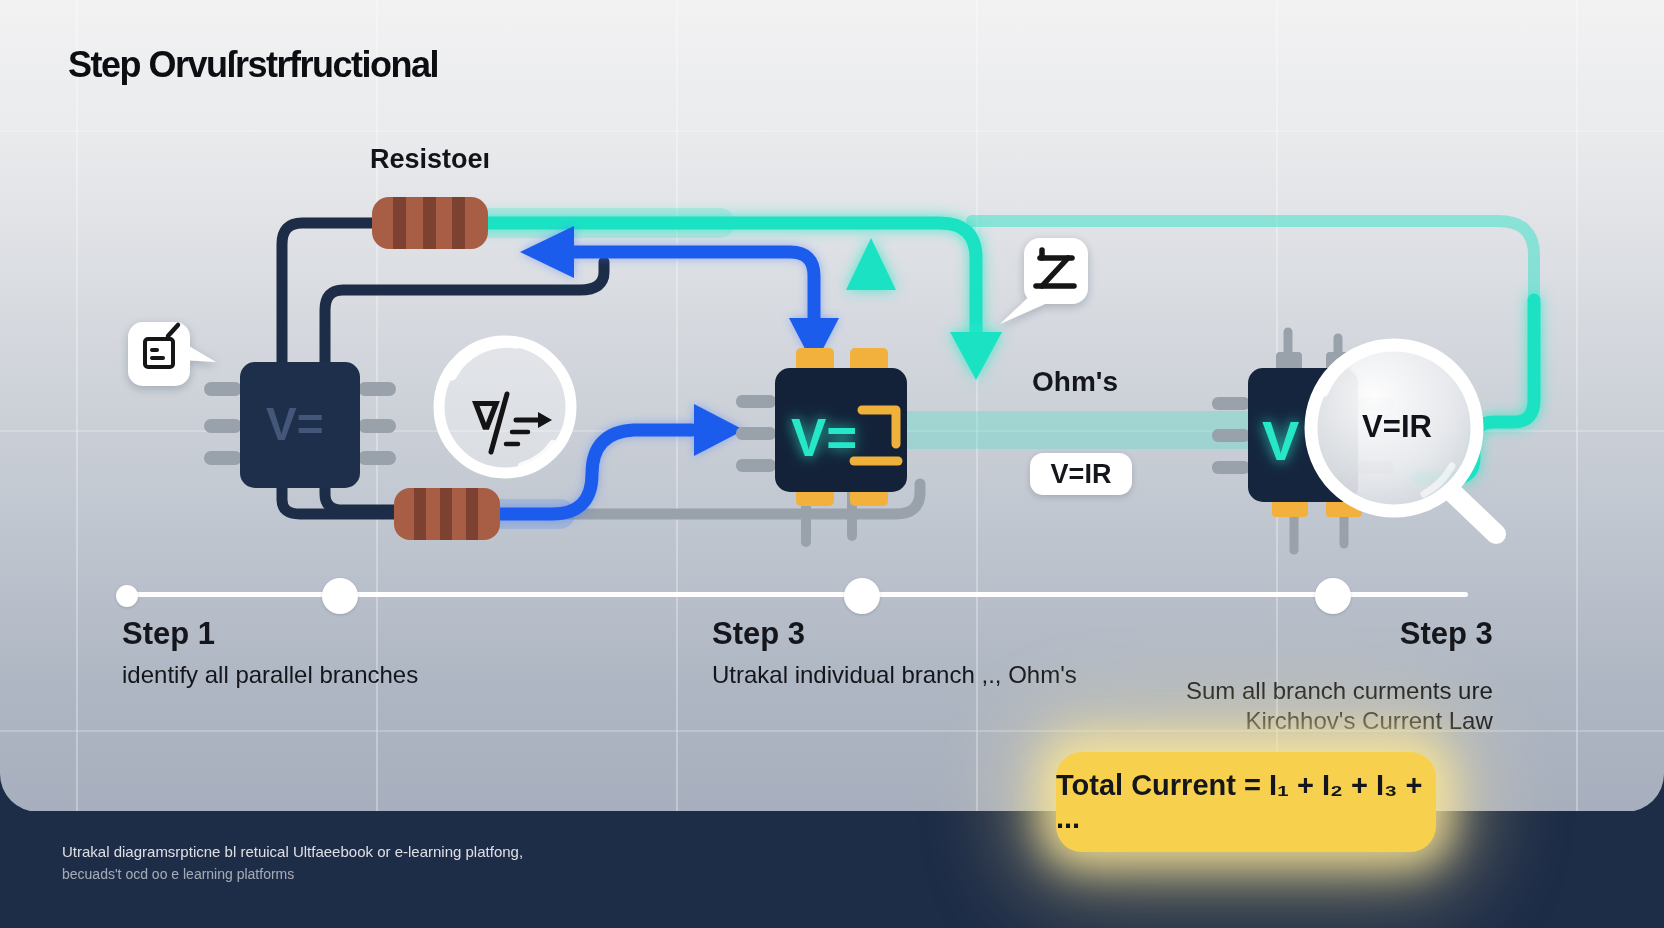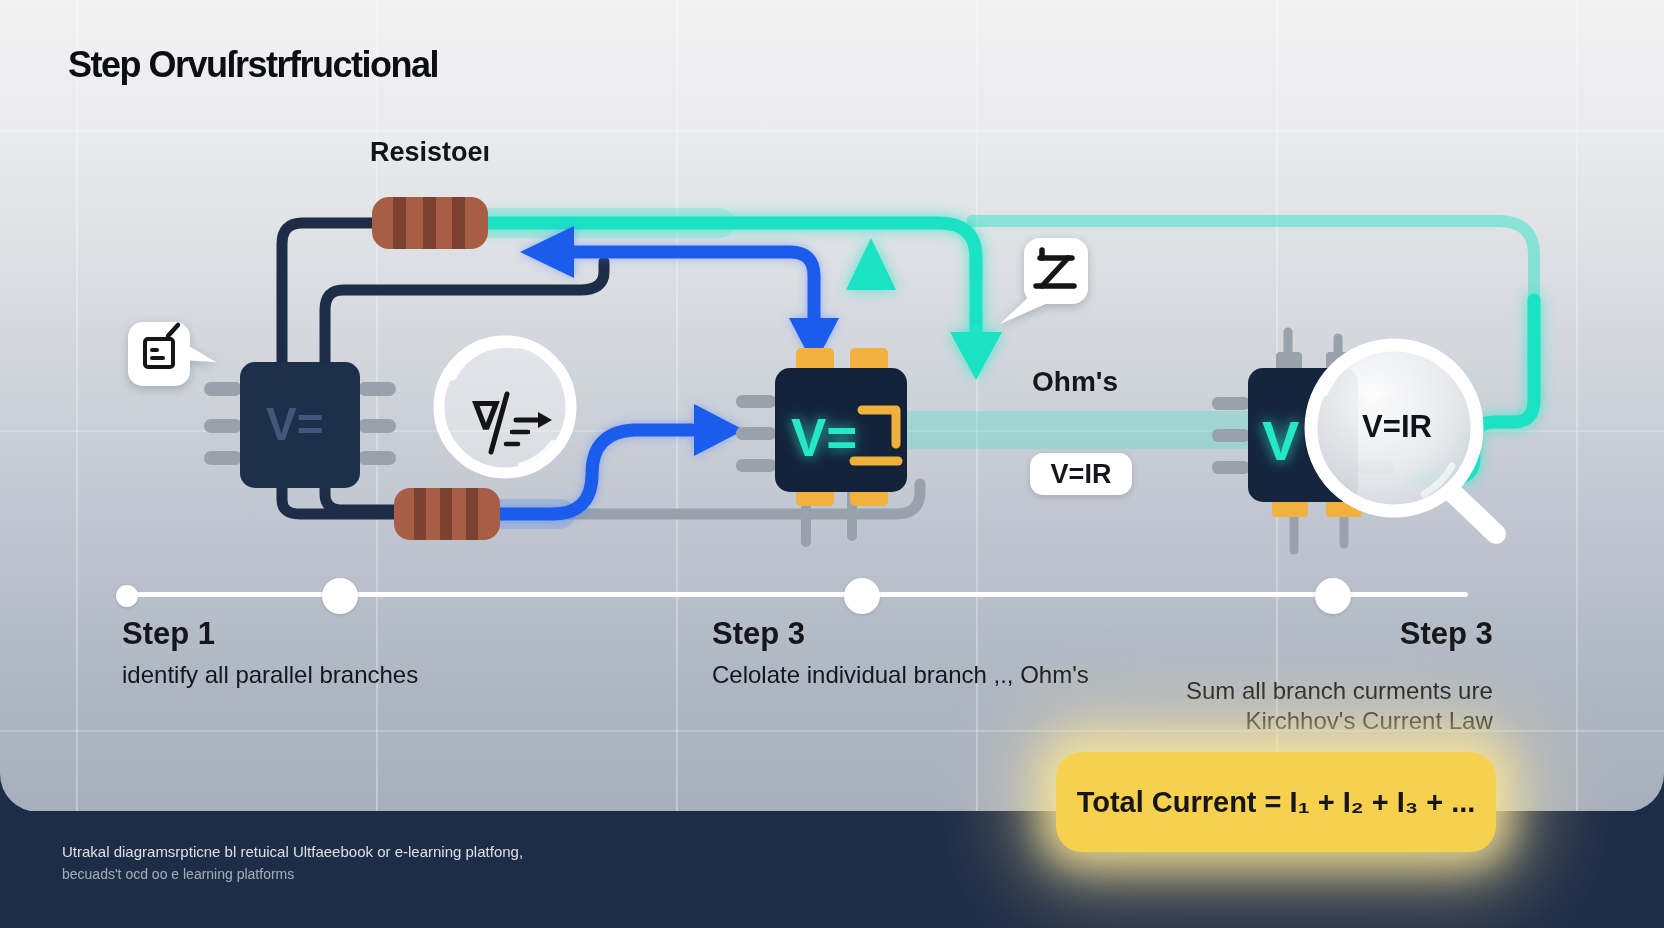--- a/index.html
+++ b/index.html
@@ -27,21 +27,21 @@
   
   #tl-line{left:118px;top:592px;width:1350px;height:5px;background:#ffffff;border-radius:3px;z-index:2;}
   .dot{position:absolute;background:#ffffff;border-radius:50%;z-index:3;box-shadow:0 1px 3px rgba(30,40,60,.18);}
   
   .step{position:absolute;top:616px;z-index:3;color:#14161b;}
   .step h3{margin:0;font-size:31px;font-weight:800;}
   .step p{margin:8px 0 0 0;font-size:24px;font-weight:500;line-height:29px;}
   #step1{left:122px;} #step2{left:712px;} #step3{left:1186px;max-width:360px;text-align:right;}
   #step3 p{margin-top:24px;} #step3 p + p{margin-top:1px;}
   
-  #formula-box{left:1056px;top:752px;width:440px;height:100px;background:#f7d14e;border-radius:26px;
+  #formula-box{left:1056px;top:752px;width:380px;height:100px;background:#f7d14e;border-radius:26px;
     display:flex;align-items:center;justify-content:center;z-index:4;
     box-shadow:0 0 42px 16px rgba(252,230,150,.85), 0 0 90px 42px rgba(252,230,150,.40);}
   #formula-box span{font-size:29px;font-weight:800;color:#14161b;}
   
   #footer{position:absolute;left:0;top:811px;width:1664px;height:117px;background:#1d2c47;z-index:1;}
   .footer-line{position:absolute;left:62px;color:#ffffff;z-index:2;}
   #footer-line1{top:843px;font-size:15px;opacity:.85;}
   #footer-line2{top:866px;font-size:14px;opacity:.6;}
 </style>
 </head>
@@ -230,40 +230,40 @@
 
     <g>
       <line x1="1452" y1="492" x2="1496" y2="534" stroke="#ffffff" stroke-width="20" stroke-linecap="round"></line>
       <circle cx="1394" cy="428" r="83" fill="url(#lensFill)" stroke="#ffffff" stroke-width="13"></circle>
       <path d="M1324 392 A76 76 0 0 1 1366 352" fill="none" stroke="#ffffff" stroke-width="9" stroke-linecap="round" opacity=".95"></path>
       <path d="M1452 466 A72 72 0 0 1 1424 494" fill="none" stroke="#ffffff" stroke-width="7" stroke-linecap="round" opacity=".6"></path>
     </g>
   </svg>
 
   <div class="abs" id="title">Step Orvuſrstrfructional</div>
-  <div class="abs" id="resistor-label" style="left:370px;top:137px;font-size:27px;font-weight:700;color:#121418;">Resistoeı</div>
+  <div class="abs" id="resistor-label" style="left:370px;top:144px;font-size:27px;font-weight:700;color:#121418;">Resistoeı</div>
   <div class="abs" id="ohms-label">Ohm's</div>
   <div class="abs" id="vir-pill">
     <span>V=IR</span>
   </div>
   <div class="abs" id="mag-text">V=IR</div>
 
   <div class="abs" id="tl-line"></div>
   <div class="dot" style="left:116px;top:585px;width:22px;height:22px;"></div>
   <div class="dot" style="left:322px;top:578px;width:36px;height:36px;"></div>
   <div class="dot" style="left:844px;top:578px;width:36px;height:36px;"></div>
   <div class="dot" style="left:1315px;top:578px;width:36px;height:36px;"></div>
 
   <div class="step" id="step1">
     <h3>Step 1</h3>
     <p>identify all parallel branches</p>
   </div>
   <div class="step" id="step2">
     <h3>Step 3</h3>
-    <p>Celolate individual branch ,., Ohm's</p>
+    <p>Utrakal individual branch ,., Ohm's</p>
   </div>
   <div class="step" id="step3">
     <h3>Step 3</h3>
     <p>Sum all branch curments ure</p>
     <p>Kirchhov's Current Law</p>
   </div>
 
   <div class="abs" id="formula-box">
     <span>Total Current = I₁ + I₂ + I₃ + ...</span>
   </div>

